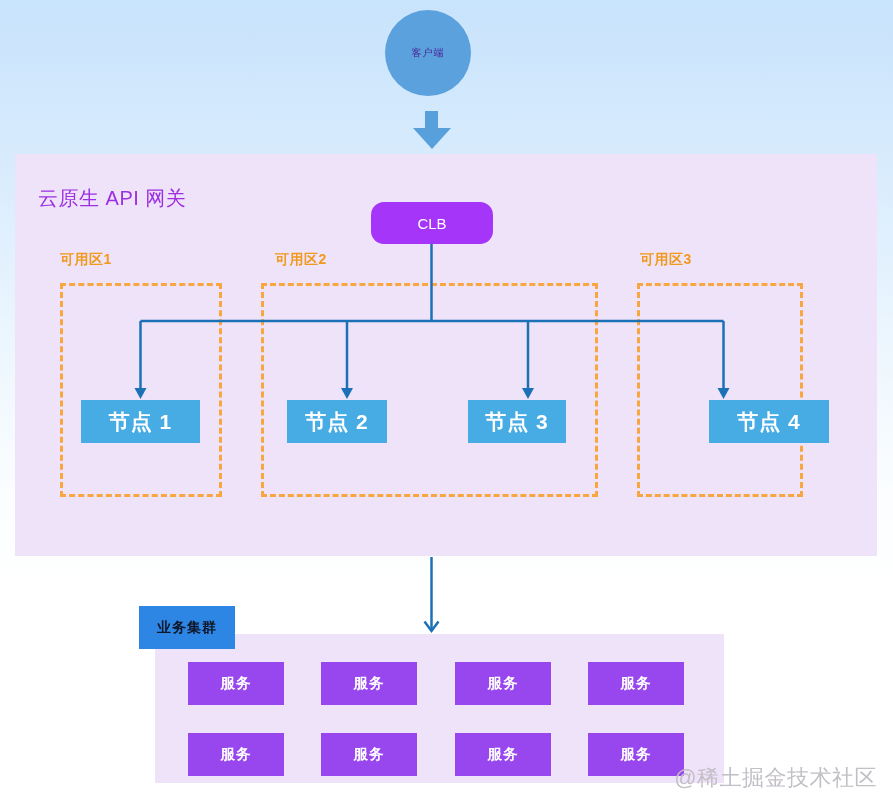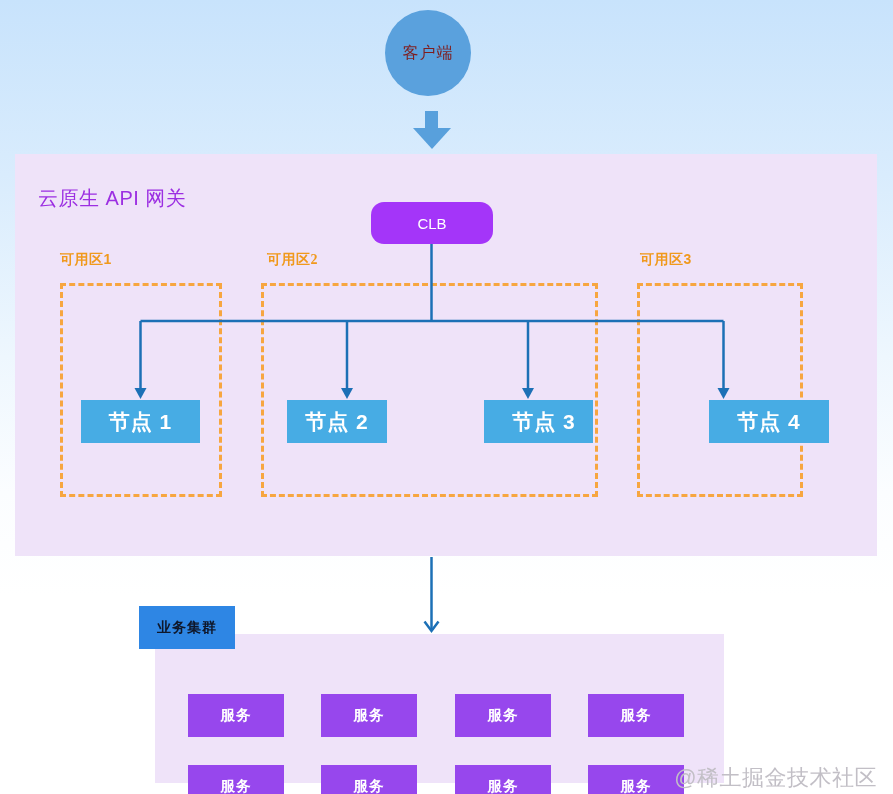--- a/index.html
+++ b/index.html
@@ -10,21 +10,21 @@
   }
   .page{
     position:relative;width:893px;height:794px;
     background:linear-gradient(180deg,#c8e3fc 0%,#d9ecfd 22%,#eef7fe 45%,#fbfdff 62%,#ffffff 75%,#ffffff 100%);
   }
   
   .client-circle{
     position:absolute;left:385px;top:10px;width:86px;height:86px;
     border-radius:50%;background:#5aa1dd;
     display:flex;align-items:center;justify-content:center;
-    color:#7f1d1d;font-size:16px;letter-spacing:1px;
+    color:#4c1d95;font-size:10px;letter-spacing:1px;
   }
   
   .big-arrow-shaft{
     position:absolute;left:425px;top:111px;width:13px;height:18px;background:#58a0dc;
   }
   .big-arrow-head{
     position:absolute;left:413px;top:128px;width:0;height:0;
     border-left:19px solid transparent;border-right:19px solid transparent;
     border-top:21px solid #58a0dc;
   }
@@ -39,54 +39,54 @@
   }
   .clb-box{
     position:absolute;left:371px;top:202px;width:122px;height:42px;
     background:#a435f9;color:#ffffff;font-size:15px;
     display:flex;align-items:center;justify-content:center;border-radius:13px;
   }
   .zone-label{
     position:absolute;top:251px;color:#f0991d;font-size:14px;font-weight:bold;letter-spacing:0.5px;
   }
   .zone-label.z1{left:60px;}
-  .zone-label.z2{left:267px;font-family:Liberation Serif, serif;}
+  .zone-label.z2{left:275px;}
   .zone-label.z3{left:640px;}
   .zone-box{
     position:absolute;top:283px;height:214px;box-sizing:border-box;
     border:3px dashed #f7a640;background:transparent;
   }
   .zone-box.z1{left:60px;width:162px;}
   .zone-box.z2{left:261px;width:337px;}
   .zone-box.z3{left:637px;width:166px;}
   .node-box{
     position:absolute;top:400px;height:43px;
     background:#47ace4;color:#ffffff;font-size:21px;font-weight:bold;
     display:flex;align-items:center;justify-content:center;letter-spacing:1px;
   }
   .node-box.n1{left:81px;width:119px;}
   .node-box.n2{left:287px;width:100px;}
-  .node-box.n3{left:484px;width:98px;padding-left:11px;}
+  .node-box.n3{left:468px;width:98px;}
   .node-box.n4{left:664px;width:120px;margin-left:45px;}
   
   .connectors{position:absolute;left:0;top:0;width:893px;height:794px;pointer-events:none;}
   
   .cluster-label{
     position:absolute;left:139px;top:606px;width:96px;height:43px;
     background:#2e86e4;color:#0f172a;font-size:14px;font-weight:bold;
     display:flex;align-items:center;justify-content:center;letter-spacing:1px;
   }
   .cluster-panel{
     position:absolute;left:155px;top:634px;width:569px;height:149px;
     background:#efe3f9;
   }
   .service-box{
     position:absolute;width:96px;height:43px;
     background:#9747ed;color:#ffffff;font-size:14.5px;font-weight:bold;
-    display:flex;align-items:center;justify-content:center;letter-spacing:1px;margin-top:32px;
+    display:flex;align-items:center;justify-content:center;letter-spacing:1px;
   }
   .service-box.r1{top:662px;}
   .service-box.r2{top:733px;}
   .service-box.c1{left:188px;}
   .service-box.c2{left:321px;}
   .service-box.c3{left:455px;}
   .service-box.c4{left:588px;}
   .watermark{
     position:absolute;right:16px;top:763px;
     color:#c2bfc6;font-size:22px;letter-spacing:0.5px;

